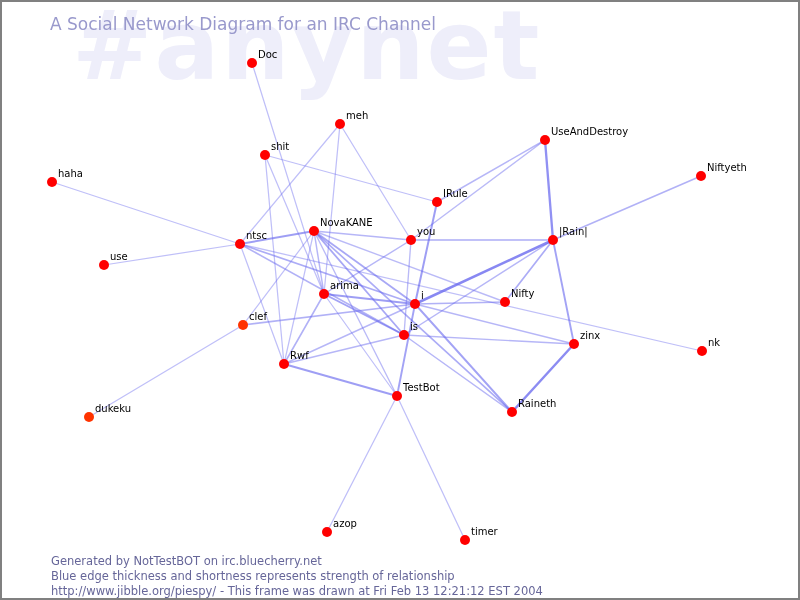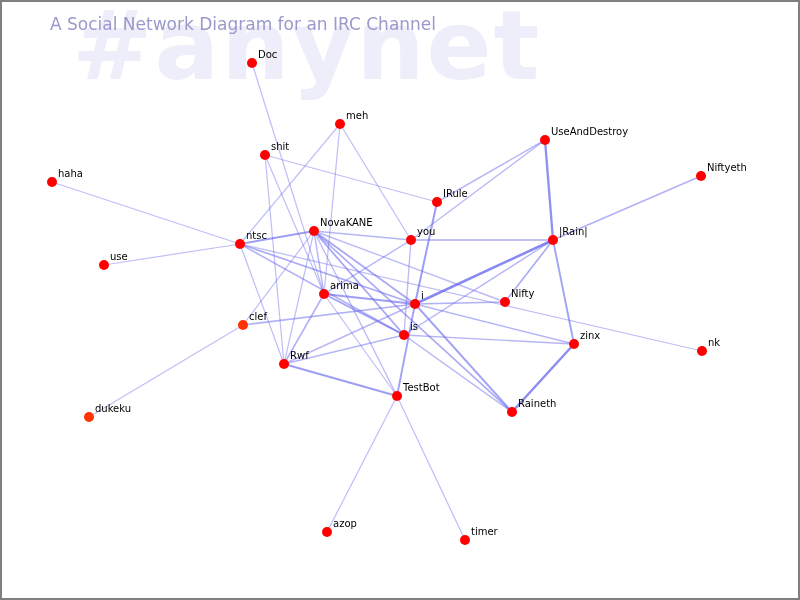--- a/index.html
+++ b/index.html
@@ -205,13 +205,18 @@
           <circle cx="325" cy="530" r="5" fill="#ff0000"></circle>
           <text x="331" y="525" class="node-label">azop</text>
         </g>
         <g>
           <circle cx="463" cy="538" r="5" fill="#ff0000"></circle>
           <text x="469" y="533" class="node-label">timer</text>
         </g>
       </g>
   </svg>
   <div id="title">A Social Network Diagram for an IRC Channel</div>
+  <div id="footer">
+    <div>Generated by NotTestBOT on irc.bluecherry.net</div>
+    <div>Blue edge thickness and shortness represents strength of relationship</div>
+    <div>http://www.jibble.org/piespy/ - This frame was drawn at Fri Feb 13 12:21:12 EST 2004</div>
+  </div>
 </div>
 
 </body></html>

